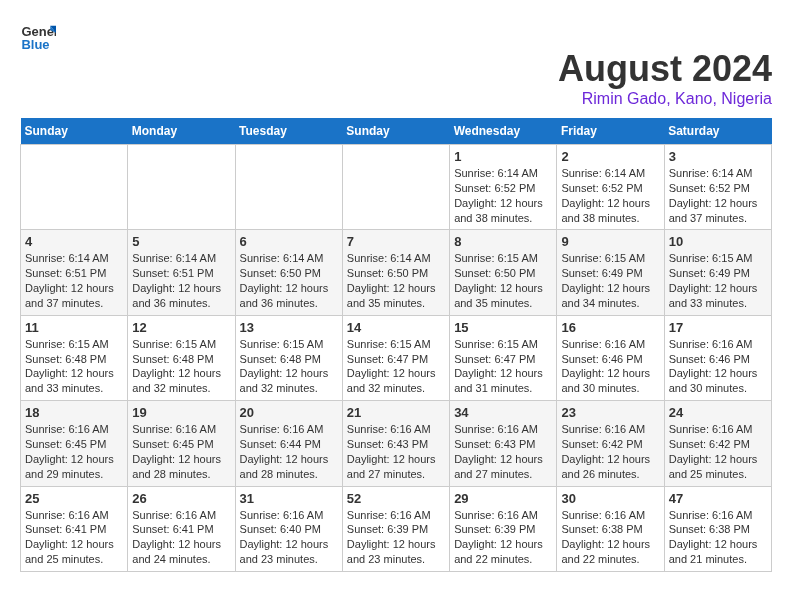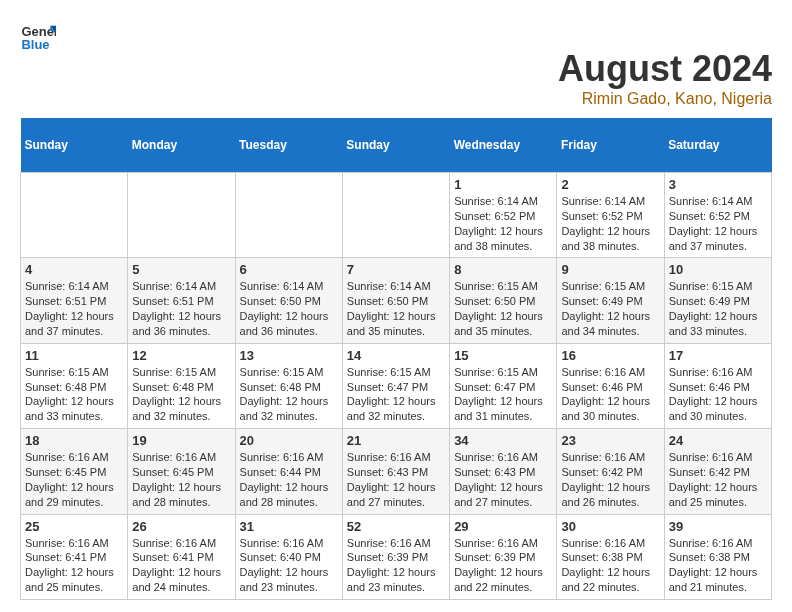--- a/index.html
+++ b/index.html
@@ -29,31 +29,31 @@
       text-align: right;
       margin-top: 28px;
     }
     .month-title {
       font-size: 36px;
       font-weight: bold;
       color: #333;
     }
     .location-title {
       font-size: 16px;
-      color: #a16207;
+      color: #6d28d9;
     }
     .calendar-table {
       width: 100%;
       border-collapse: collapse;
       font-size: 11px;
     }
     .calendar-table th {
       background-color: #1a73c7;
       color: #fff;
-      padding: 20px 4px;
+      padding: 6px 4px;
       text-align: left;
       font-size: 12px;
       font-weight: bold;
     }
     .calendar-table td {
       border: 1px solid #ccc;
       vertical-align: top;
       padding: 4px;
       width: calc(100% / 7);
       min-height: 80px;
@@ -237,18 +237,18 @@
         </td>
         <td>
           <span class="day-number">29</span>
           <div class="day-info">Sunrise: 6:16 AM<br>Sunset: 6:39 PM<br>Daylight: 12 hours<br>and 22 minutes.</div>
         </td>
         <td>
           <span class="day-number">30</span>
           <div class="day-info">Sunrise: 6:16 AM<br>Sunset: 6:38 PM<br>Daylight: 12 hours<br>and 22 minutes.</div>
         </td>
         <td>
-          <span class="day-number">39</span>
+          <span class="day-number">47</span>
           <div class="day-info">Sunrise: 6:16 AM<br>Sunset: 6:38 PM<br>Daylight: 12 hours<br>and 21 minutes.</div>
         </td>
       </tr>
     </tbody>
 </table>
 
 </body></html>

